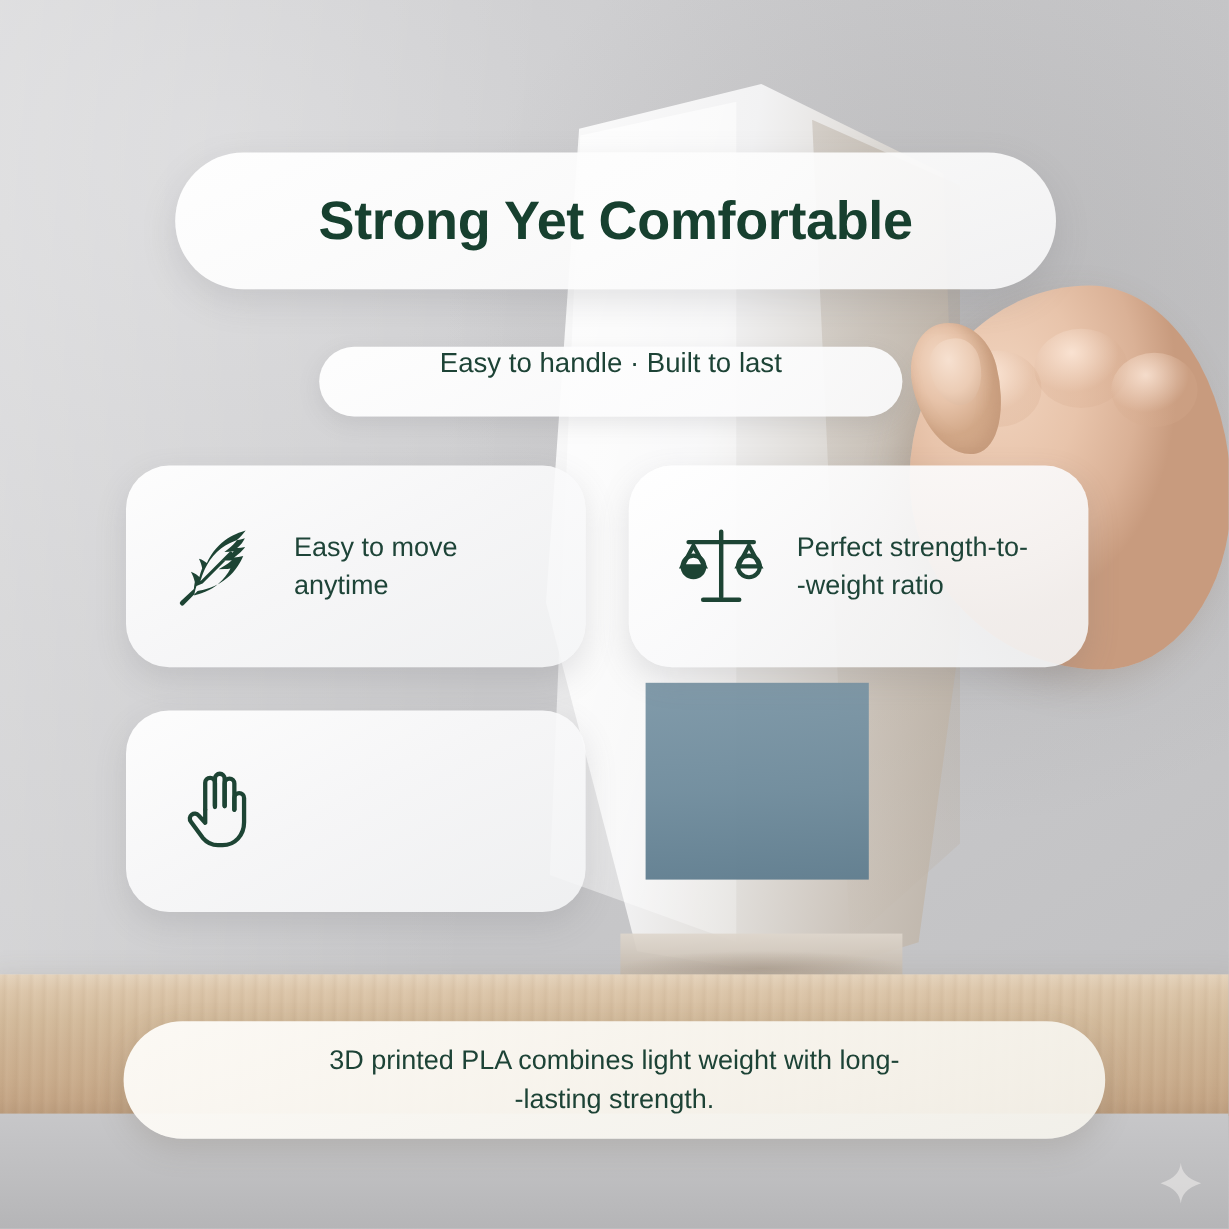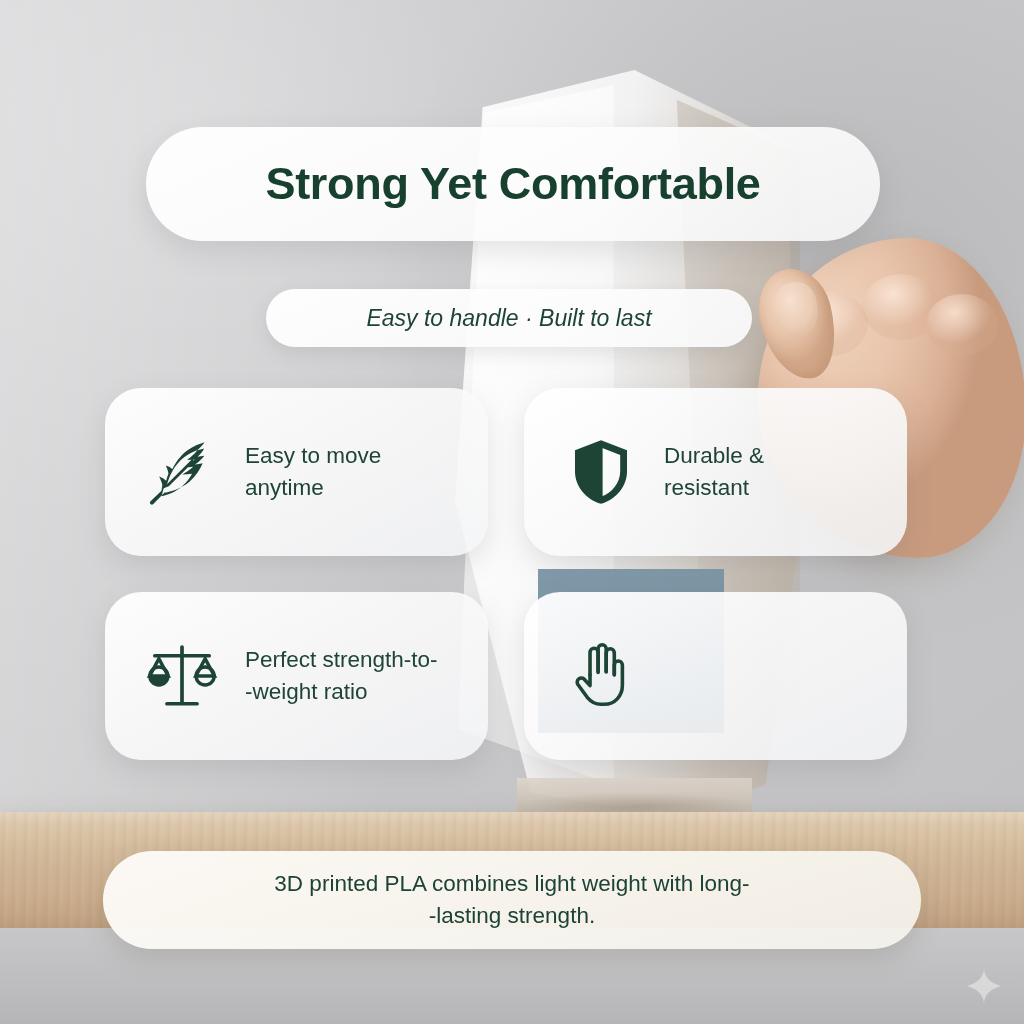--- a/index.html
+++ b/index.html
@@ -156,21 +156,21 @@
     white-space: nowrap;
   }
 
   .pill-sub {
     position: absolute;
     left: 266px; top: 289px;
     width: 486px; height: 58px;
     border-radius: 29px;
     background: linear-gradient(160deg, rgba(255,255,255,0.96) 0%, rgba(250,250,251,0.92) 100%);
     box-shadow: 0 6px 18px rgba(110,110,115,0.15);
-    display: flex; align-items: center; justify-content: center; font-style: italic;
+    display: flex; justify-content: center;
   }
   .sub-text {
     font-size: 23px;
     color: #1d4336;
     white-space: nowrap;
   }
 
   .grid {
     position: absolute;
     left: 105px; top: 388px;
@@ -275,31 +275,20 @@
     <div class="card">
       <span class="card-icon">
         <svg viewBox="0 0 64 64" aria-hidden="true">
           <path fill="#1d4434" d="M51.5 6.2c-3.4 1.1-9.6 3.1-15 7.2-6.2 4.7-10.4 10.8-12.8 16.1-1.2-1-3.3-2.5-5.7-3.1 1.1 2.3 1.9 4.7 2.3 6.9-.9 2.3-1.5 4.4-2 6.3-1.1-1.1-3.3-2.9-6.1-3.8 1.4 2.6 2.3 5.2 2.8 7.5-.4 2.2-.6 3.9-.7 5L4.8 57.2a1.7 1.7 0 1 0 2.4 2.4L17 49.8c3.5-.5 13.4-2.5 21.9-9.9 5.2-4.5 8.8-10.3 11-15.4-2.3.6-4.6 1-6.6 1.1 1.9-1.3 4-3 6-5.2.7-.8 1.4-1.6 2-2.4-2.1.4-4.1.7-5.8.8 2.5-2.1 4.4-4.6 5.6-7.1-2.1.7-4.2 1.2-6 1.5 2.8-2.3 4.8-4.7 6.4-6.9zM20.6 44.3l21.1-21a1.2 1.2 0 1 0-1.7-1.7l-21 21.1c.4-1.3 1-3.3 1.9-5.6.8-2 1.8-4.2 3.1-6.4l.1-.2c2.3-4 5.5-8.1 10-11.5 3.8-2.9 8.2-4.8 11.4-6-1.6 2-3.7 4.3-6.4 6.4l-2.8 2.2 3.5-.2c1 0 2.1-.1 3.3-.3-1.6 1.7-3.6 3.2-5.7 4.6l-3.4 2.2 4-.1c1.1 0 2.4-.1 3.7-.3-1.8 1.7-3.8 3.1-5.6 4.2l-3.9 2.4 4.5-.2c1.2 0 2.6-.2 4-.4-2 3.7-4.8 7.6-8.5 10.8-6.3 5.5-13.6 7.7-17.6 8.6.1-1 .4-2.6.9-4.4.2-.8.4-1.6.7-2.4z"></path>
         </svg>
       </span>
       <span class="card-label">Easy to move
 anytime</span>
     </div>
 
-    <div class="card">
-      <span class="card-icon">
-        <svg viewBox="0 0 64 64" aria-hidden="true">
-          <path fill="#1d4434" d="M32 4.5 9.5 13.2v18.1c0 13.2 9.2 24.1 22.5 28.2 13.3-4.1 22.5-15 22.5-28.2V13.2L32 4.5zm0 6.4 16.6 6.4v14c0 10-6.8 18.6-16.6 22.2V10.9z"></path>
-          <path fill="#1d4434" d="M32 10.9 15.4 17.3v14c0 10 6.8 18.6 16.6 22.2V10.9z" opacity="0"></path>
-          <path fill="#1d4434" d="M30.6 8.8h2.8v47.6h-2.8z"></path>
-        </svg>
-      </span>
-      <span class="card-label">Durable &amp;
-resistant</span>
-    </div>
 
     <div class="card">
       <span class="card-icon">
         <svg viewBox="0 0 64 64" aria-hidden="true">
           <g fill="none" stroke="#1d4434" stroke-width="3.2" stroke-linecap="round" stroke-linejoin="round">
             <path d="M32 7v47"></path>
             <path d="M8.5 14.5h47"></path>
             <path d="M19 56h26"></path>
           </g>
           <path fill="#1d4434" d="M12 16.5 3 34.5h18L12 16.5z" opacity="0"></path>

